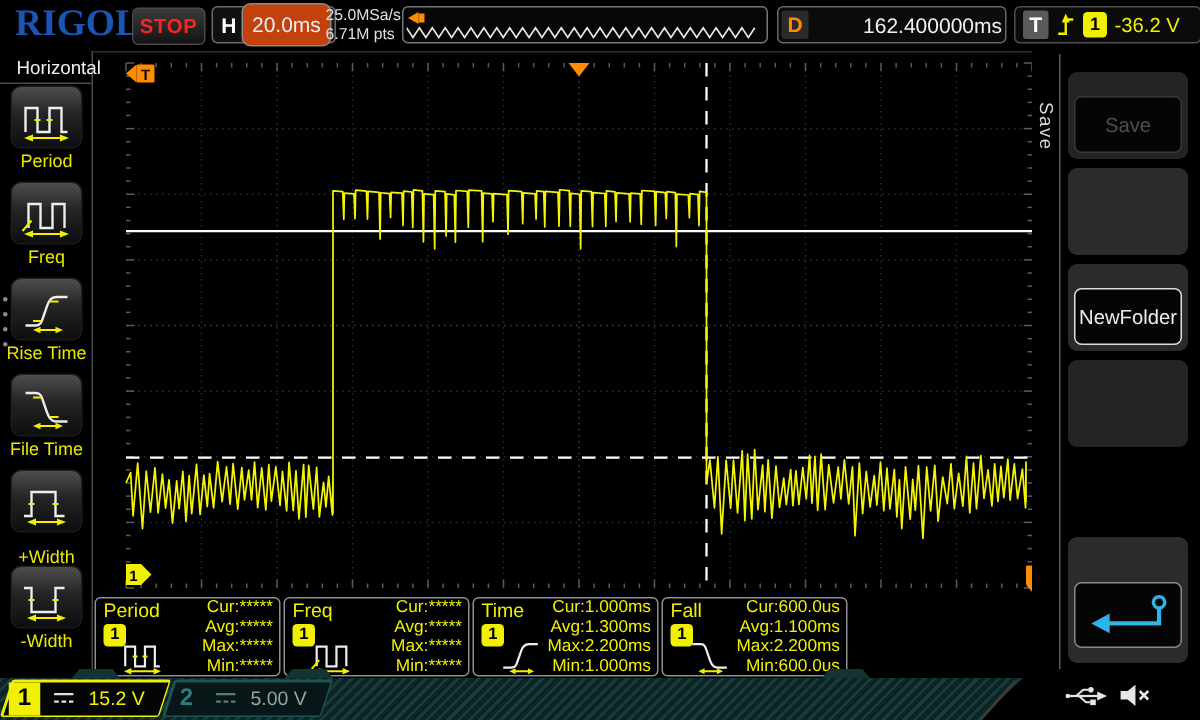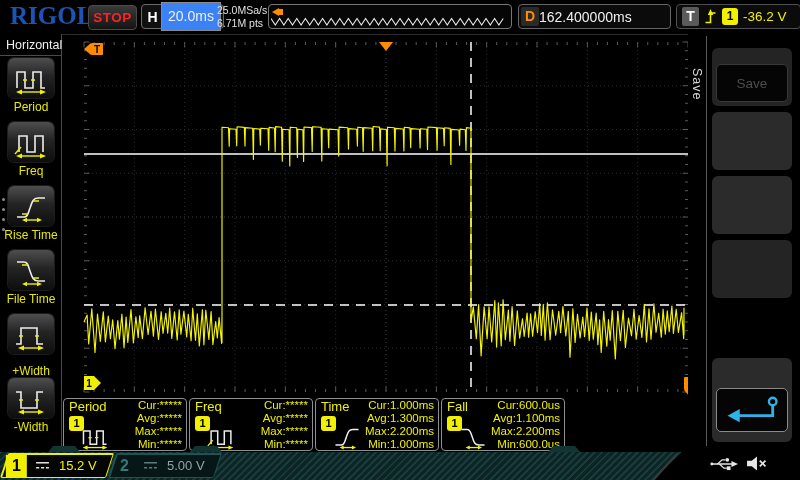--- a/index.html
+++ b/index.html
@@ -9,44 +9,44 @@
   .abs{position:absolute;}
   
   .topbar{left:4px;top:0;width:800px;height:34px;background:#000;border-bottom:1px solid #2e2e2e;text-decoration:underline;}
   .logo{left:6px;top:2px;font-family:"Liberation Serif",serif;font-weight:bold;font-size:25px;color:#1a55b5;}
   .runstate{left:84px;top:5px;width:47px;height:23px;border:1px solid #4a4a4a;border-radius:4px;
             background:linear-gradient(180deg,#3a3a3a,#141414);color:#ff2222;font-weight:bold;
             font-size:13.5px;text-align:center;line-height:23px;letter-spacing:.5px;}
   .hblock{left:137px;top:4px;height:25px;border:1px solid #6a6a6a;border-radius:4px;background:#101010;
           display:flex;align-items:center;padding:0 2px;box-sizing:border-box;}
   .hblock .hkey{width:17px;text-align:center;color:#fff;font-weight:bold;font-size:14px;}
-  .hblock .hval{border:1px solid #8a8a8a;border-radius:0;background:#3b82f6;color:#f0f0f0;
+  .hblock .hval{border:1px solid #8a8a8a;border-radius:6px;background:#c2410c;color:#f0f0f0;
                 font-size:14px;padding:4px 6px;height:19px;line-height:19px;}
   .samp{left:213px;top:4px;color:#e0e0e0;font-size:10.5px;line-height:12.5px;}
   .preview{left:264px;top:4px;width:244px;height:25px;border:1px solid #777;border-radius:4px;
            background:#060606;box-sizing:border-box;}
   .pvarrow{left:3px;top:3px;width:0;height:0;border-top:4px solid transparent;border-bottom:4px solid transparent;
            border-right:7px solid var(--org);}
   .pvarrow2{left:10px;top:4px;width:4px;height:6px;background:var(--org);}
   .dblock{left:514px;top:4px;width:153px;height:25px;border:1px solid #666;border-radius:4px;background:#0b0b0b;
           display:flex;align-items:center;padding:0 2px;box-sizing:border-box;}
   .dblock .dkey{width:18px;height:19px;background:#2a2a2a;border-radius:2px;color:var(--org);
                 font-weight:bold;font-size:14px;text-align:center;line-height:19px;}
-  .dblock .dval{flex:1;text-align:left;color:#f0f0f0;font-size:14px;}
+  .dblock .dval{flex:1;text-align:right;color:#f0f0f0;font-size:14px;}
   .tblock{left:672px;top:4px;width:125px;height:25px;border:1px solid #4f4f4f;border-radius:4px;background:#0b0b0b;
           display:flex;align-items:center;gap:5px;padding:0 5px;box-sizing:border-box;}
   .tblock .tkey{width:17px;height:19px;background:#5a5a5a;border-radius:2px;color:#fff;
                 font-weight:bold;font-size:14px;text-align:center;line-height:19px;}
   .tblock .tsrc{width:16px;height:17px;background:var(--yel);border-radius:3px;color:#000;
                 font-weight:bold;font-size:12px;text-align:center;line-height:17px;}
   .tblock .tlev{color:var(--yel);font-size:13.5px;}
   
   .leftmenu{left:0;top:34px;width:62px;height:418px;background:#000;border-right:1px solid #4a4a4a;box-sizing:border-box;}
   .lmtitle{left:0;top:0;width:61px;height:22px;border-bottom:1px solid #4a4a4a;color:#f0f0f0;
-           font-size:12.5px;line-height:22px;padding-left:6px;box-sizing:border-box;}
+           font-size:12.5px;line-height:22px;padding-left:11px;box-sizing:border-box;}
   .mbtn{left:8px;width:46px;height:40px;border-radius:6px;
         background:linear-gradient(180deg,#4e4e4e,#242424 45%,#0d0d0d);
         box-shadow:0 0 0 1px #1c1c1c;}
   .mbtn svg{position:absolute;left:5px;top:3px;}
   .mlabel{left:0;width:62px;text-align:center;color:#e8e800;font-size:12px;}
   .pagedot{left:2px;width:3px;height:3px;border-radius:50%;background:#8a8a8a;}
   
   .rightmenu{left:688px;top:34px;width:112px;height:418px;background:#000;}
   .savetabline{left:18px;top:2px;width:1px;height:410px;background:#5a5a5a;}
   .savetab{left:2px;top:34px;writing-mode:vertical-rl;color:#d8d8d8;font-size:12.5px;letter-spacing:1px;}
@@ -452,20 +452,21 @@
   <div class="abs rightmenu">
     <div class="abs savetabline"></div>
     <div class="abs savetab">Save</div>
 
     <div class="abs keypad dim" style="top:14px"></div>
     <div class="abs rbtn off" style="top:30px">Save</div>
 
     <div class="abs keypad" style="top:78px"></div>
 
     <div class="abs keypad" style="top:142px"></div>
+    <div class="abs rbtn on" style="top:158px">NewFolder</div>
 
     <div class="abs keypad dim" style="top:206px"></div>
 
     <div class="abs keypad" style="top:324px;height:84px"></div>
     <div class="abs rbtn ret" style="top:354px">
       <svg width="58" height="32" viewBox="0 0 60 34">
         <circle cx="52" cy="8" r="4" stroke="#2fb4e9" stroke-width="2.5" fill="none"></circle>
         <path d="M52 12 V23 H16" stroke="#2fb4e9" stroke-width="3" fill="none"></path>
         <polygon points="4,23 17,16 17,30" fill="#2fb4e9"></polygon>
       </svg>

